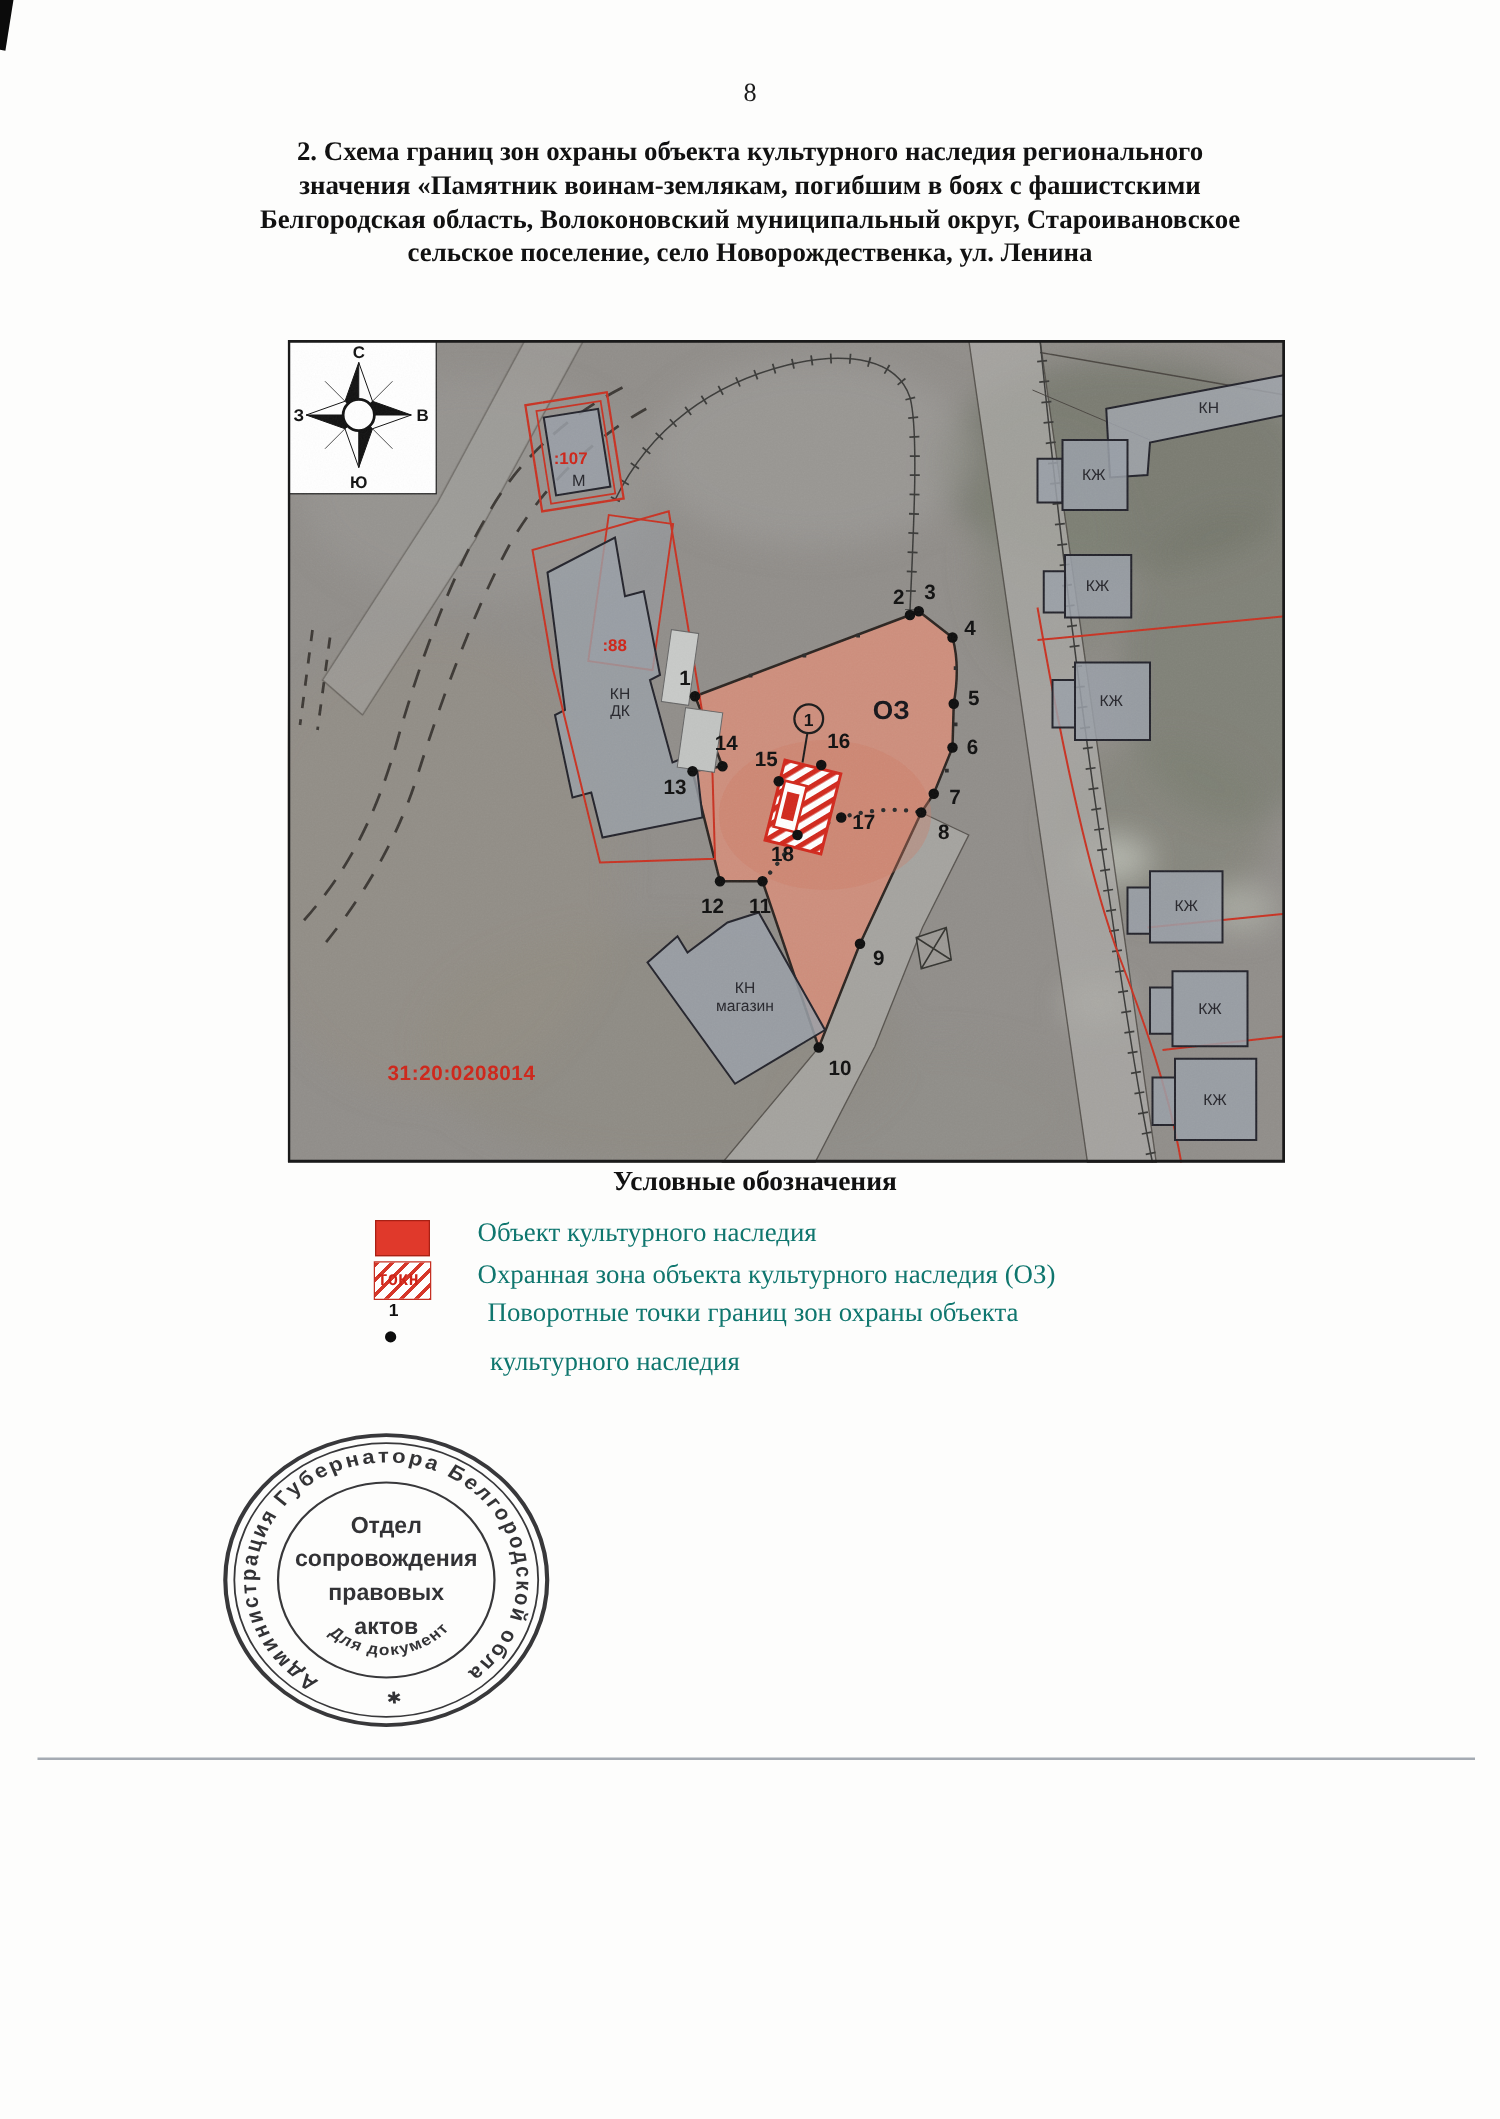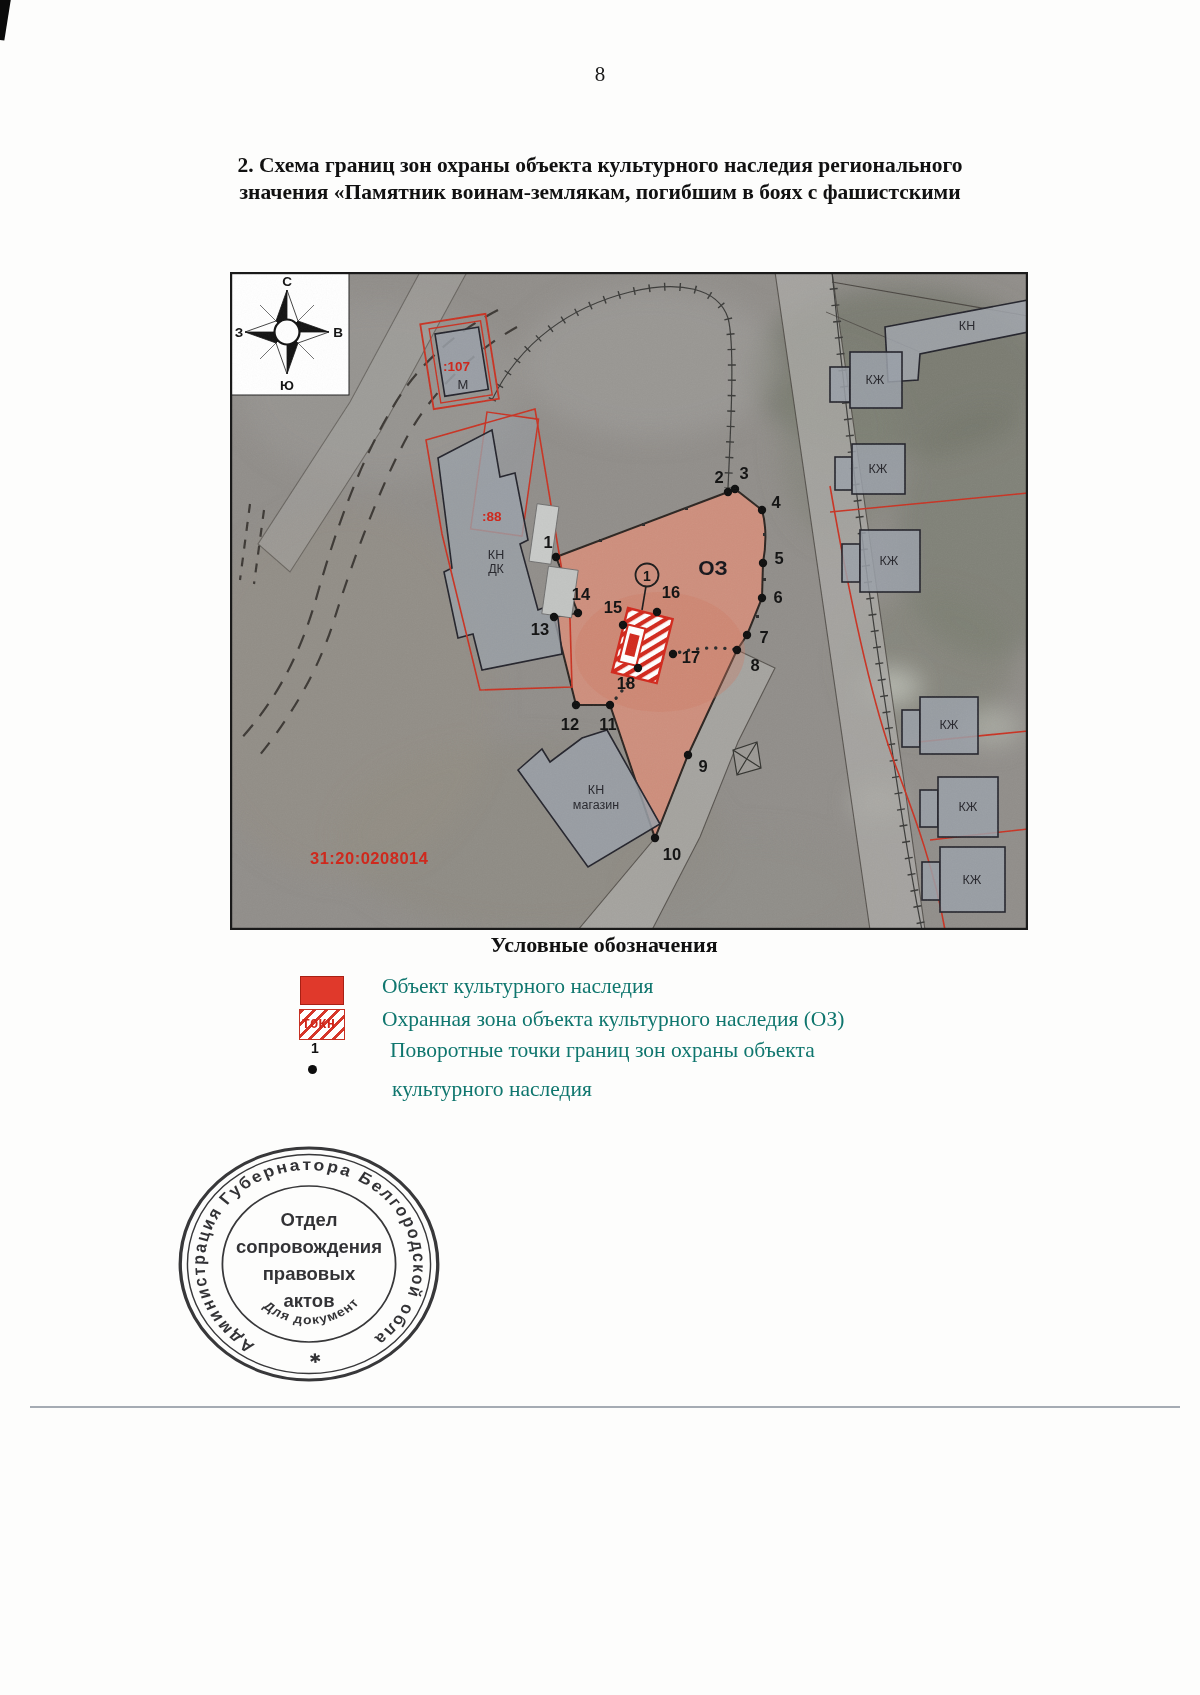--- a/index.html
+++ b/index.html
@@ -1,20 +1,20 @@
 <!DOCTYPE html>
 <html><head>
 <meta charset="utf-8">
 <style>
   html,body{margin:0;padding:0;}
   body{width:1200px;height:1695px;position:relative;background:#fdfdfc;font-family:"Liberation Serif",serif;overflow:hidden;}
   .abs{position:absolute;}
   #corner-mark{left:-3px;top:-6px;width:11px;height:46px;background:#0b0b0b;transform:rotate(9deg);}
   #page-number{left:0;top:62px;width:1200px;text-align:center;font-size:21px;color:#1a1a1a;}
-  #doc-title{left:75px;top:108px;width:1050px;text-align:center;font-weight:bold;font-size:21.5px;line-height:27px;color:#111;margin-top:44px;}
+  #doc-title{left:75px;top:108px;width:1050px;text-align:center;font-weight:bold;font-size:21.5px;line-height:27px;color:#111;}
   #map-wrap{left:230px;top:272px;width:798px;height:658px;}
   #legend-title{left:0;top:932px;width:1208px;text-align:center;font-weight:bold;font-size:22px;color:#111;}
   .legend-label{position:absolute;font-size:21.5px;color:#0f766e;white-space:nowrap;}
   #lg-swatch-1{left:300px;top:976px;width:42px;height:27px;background:#e0392b;border:1px solid #a82014;}
   #lg-swatch-2{left:299px;top:1009px;width:44px;height:29px;border:1.5px solid #c53023;
      background:repeating-linear-gradient(135deg,#d6372a 0 3px,#ffffff 3px 8.5px);}
   #lg-swatch-2 span{position:absolute;left:2px;top:7px;font-family:Liberation Mono, monospace;font-weight:bold;font-size:13px;color:#cf2418;letter-spacing:.5px;}
   #lg-point-num{left:311px;top:1040px;font-size:14px;font-weight:bold;color:#111;font-family:"Liberation Sans",sans-serif;}
   #lg-point-dot{left:308px;top:1065px;width:9px;height:9px;border-radius:50%;background:#0d0d0d;}
   #bottom-rule{left:30px;top:1406px;width:1150px;height:2px;background:#959ca6;opacity:.85;}
@@ -23,20 +23,22 @@
 </head>
 <body>
 
 <div class="abs" id="corner-mark"></div>
 
 <div class="abs" id="page-number">8</div>
 
 <div class="abs" id="doc-title">
   <div>2. Схема границ зон охраны объекта культурного наследия регионального</div>
   <div>значения «Памятник воинам-землякам, погибшим в боях с фашистскими</div>
+  <div>Белгородская область, Волоконовский муниципальный округ, Староивановское</div>
+  <div>сельское поселение, село Новорождественка, ул. Ленина</div>
 </div>
 
 <svg class="abs" id="map-wrap" viewBox="0 0 798 658">
   <defs>
     <filter id="blur1" x="-50%" y="-50%" width="200%" height="200%">
         <feGaussianBlur stdDeviation="12"></feGaussianBlur>
       </filter>
     <filter id="grain">
         <feTurbulence type="fractalNoise" baseFrequency="0.8" numOctaves="2" result="n"></feTurbulence>
       <feColorMatrix in="n" type="saturate" values="0"></feColorMatrix>

